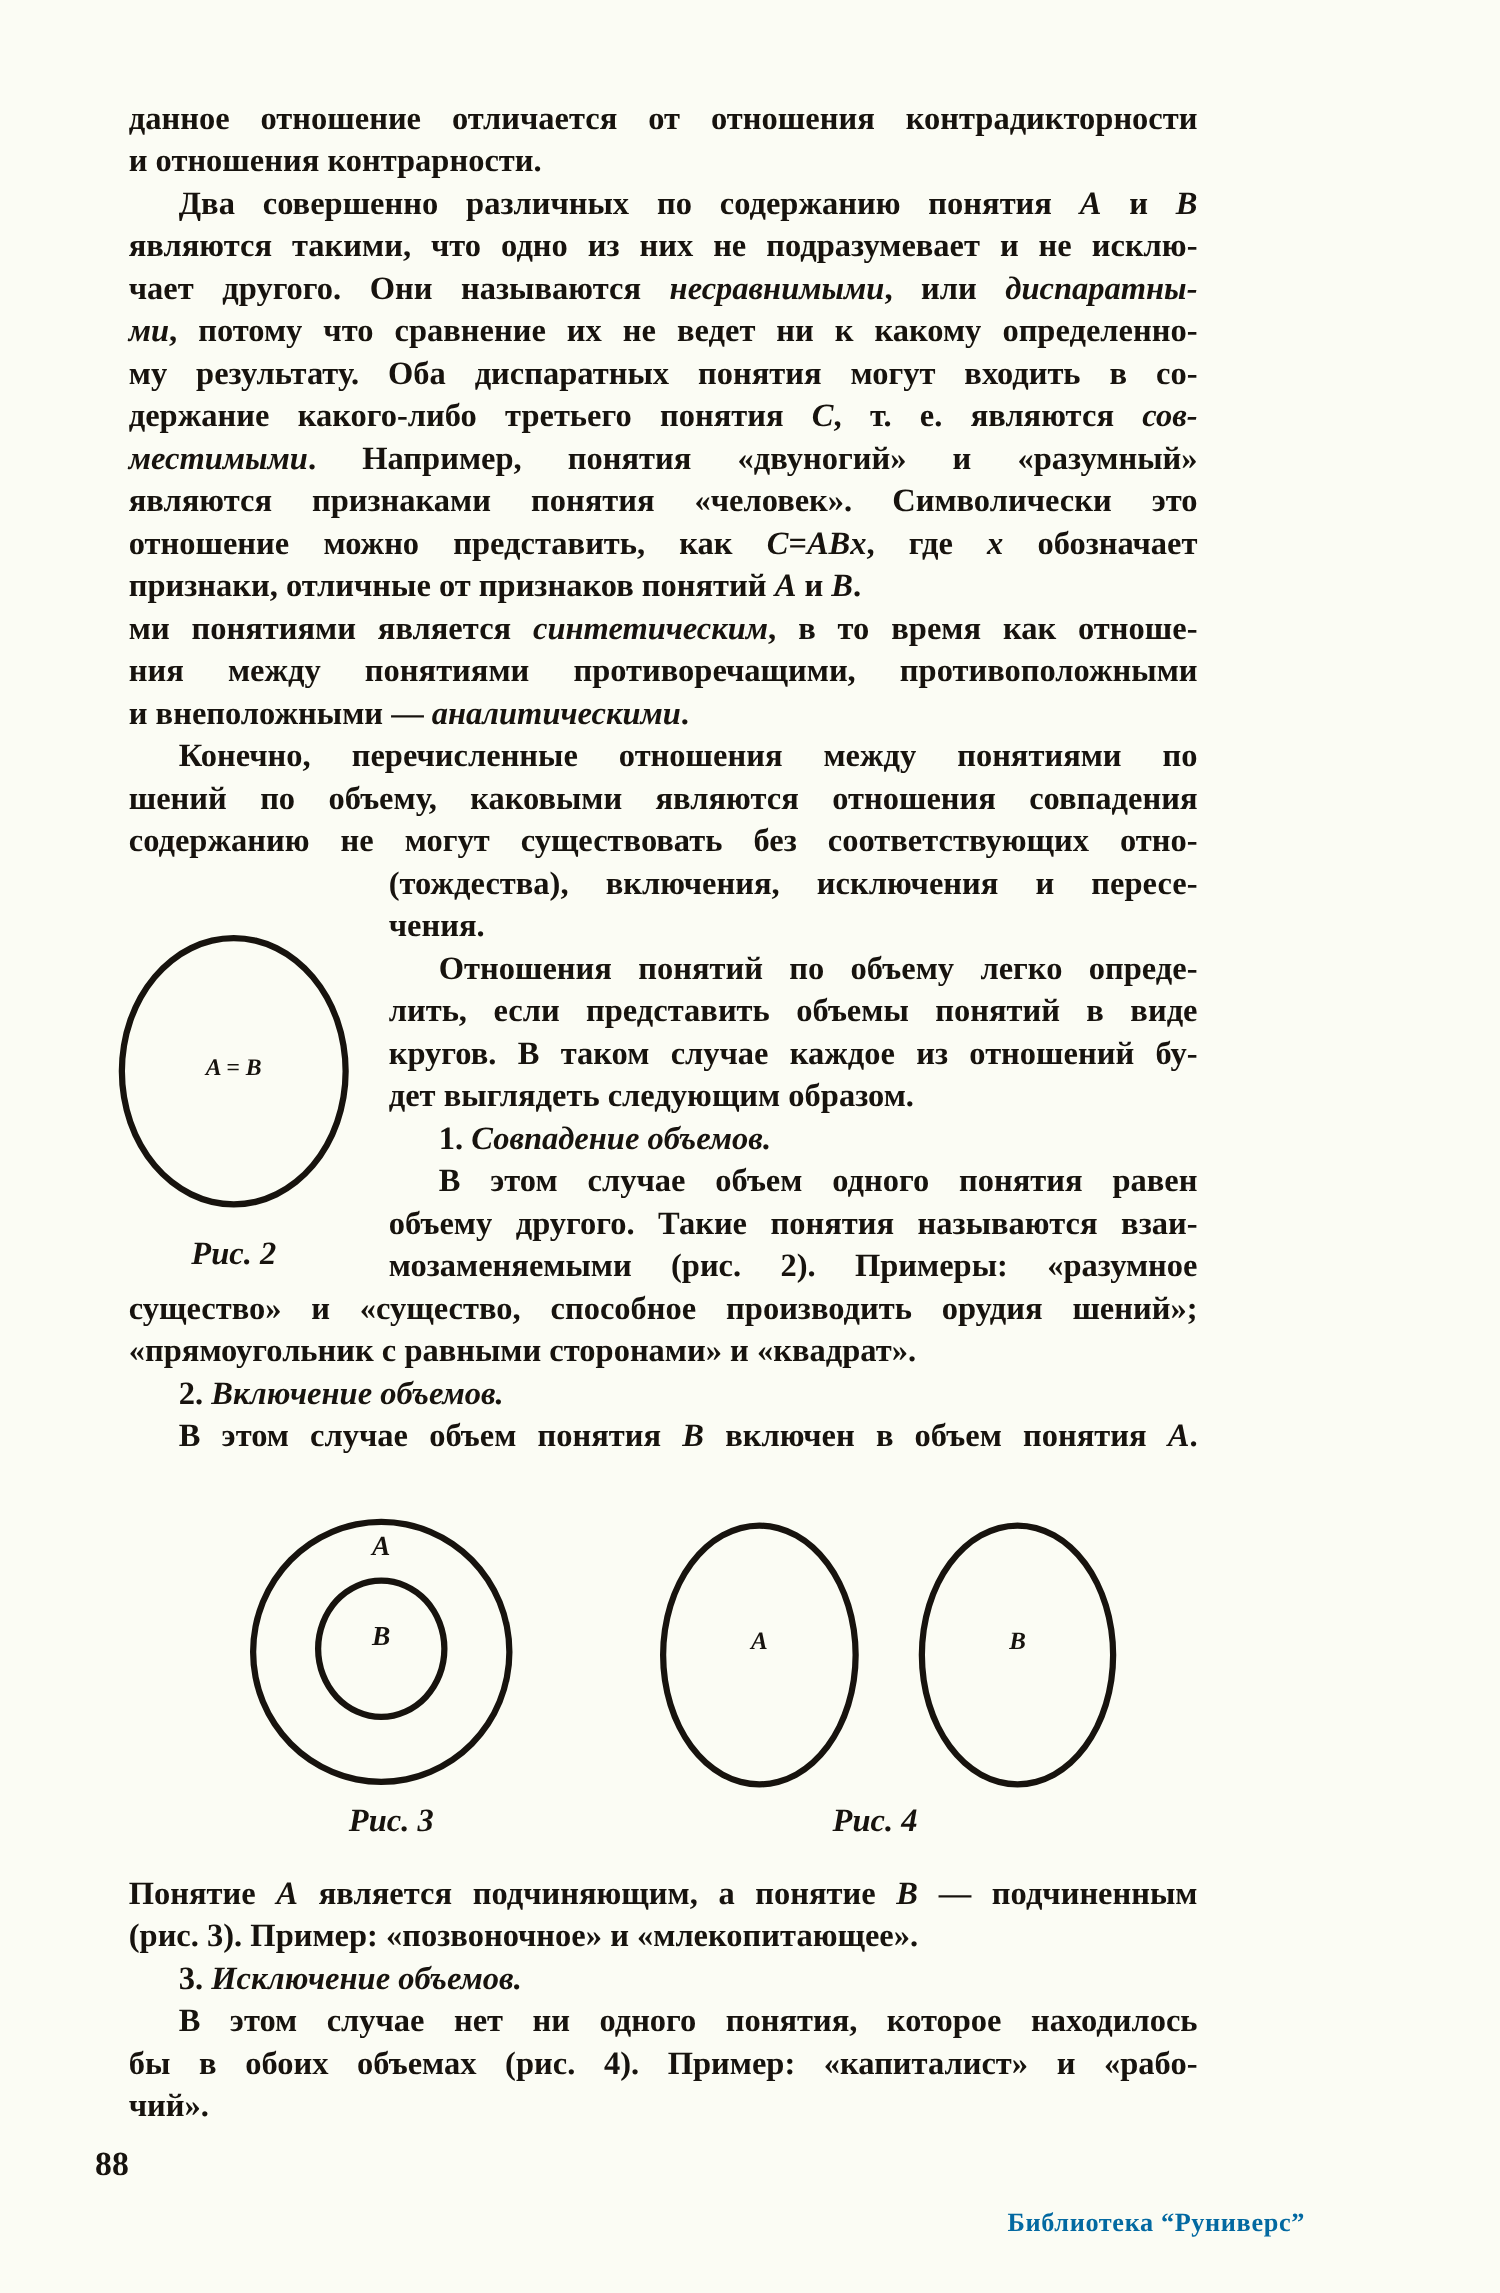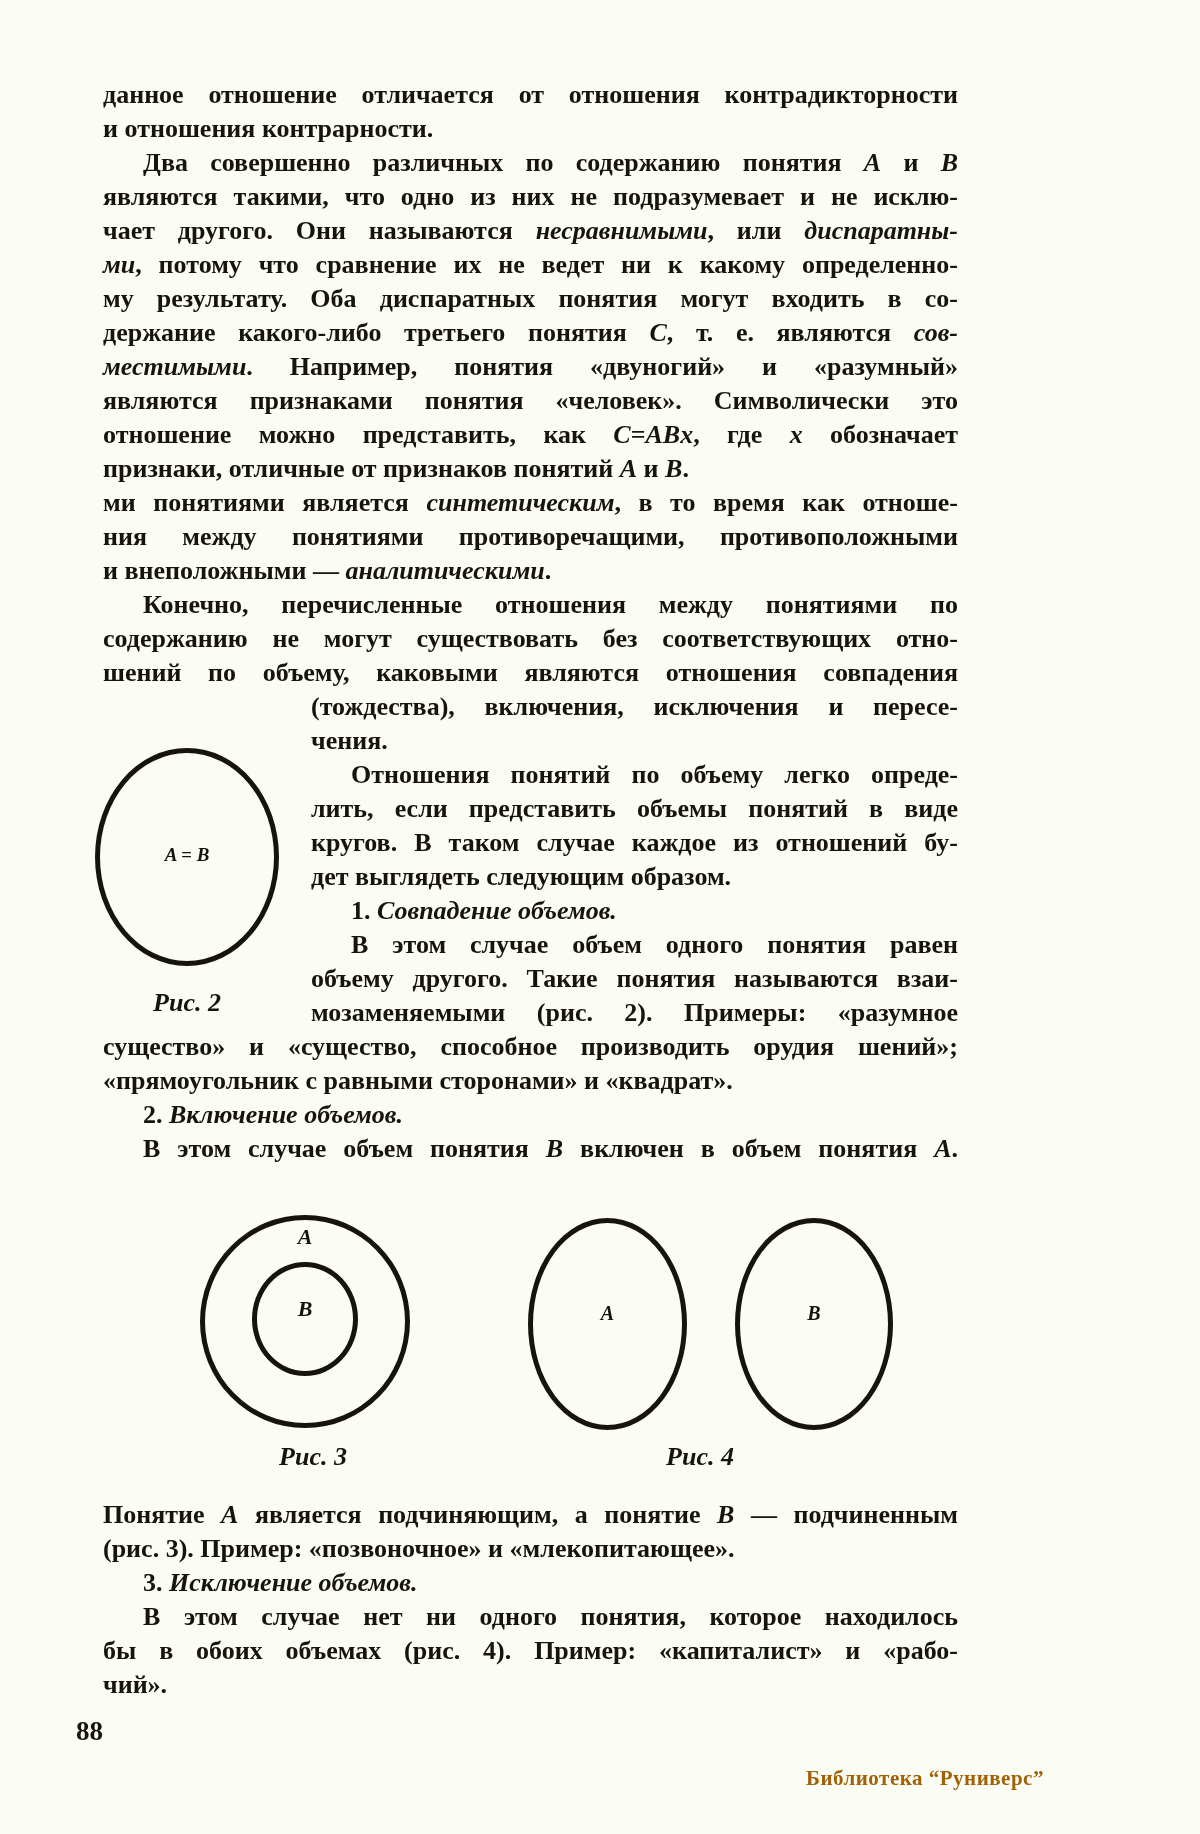--- a/index.html
+++ b/index.html
@@ -52,21 +52,21 @@
   #fig4-label-a  { left:528px; width:159px; top:1300px; font-size:20px; }
   #fig4-label-b  { left:735px; width:158px; top:1300px; font-size:20px; }
   #fig4-caption  { left:600px; width:200px; top:1442px; }
 
   #page-number {
     position:absolute; left:76px; top:1716px;
     font-size:27px; font-weight:700;
   }
   #watermark {
     position:absolute; left:806px; top:1766px; width:260px;
-    font-size:21px; color:#a16207; font-weight:600;
+    font-size:21px; color:#0369a1; font-weight:600;
     letter-spacing:0.5px;
   }
 </style>
 </head>
 <body>
 
 <div class="page">
 
   <div id="top-text" class="textcol">
       <div class="line">данное отношение отличается от отношения контрадикторности</div>
@@ -78,22 +78,22 @@
       <div class="line">му результату. Оба диспаратных понятия могут входить в со-</div>
       <div class="line">держание какого-либо третьего понятия <em>C</em>, т. е. являются <em>сов-</em></div>
       <div class="line"><em>местимыми</em>. Например, понятия «двуногий» и «разумный»</div>
       <div class="line">являются признаками понятия «человек». Символически это</div>
       <div class="line">отношение можно представить, как <em>C</em>=<em>ABx</em>, где <em>x</em> обозначает</div>
       <div class="line last">признаки, отличные от признаков понятий <em>A</em> и <em>B</em>.</div>
       <div class="line">ми понятиями является <em>синтетическим</em>, в то время как отноше-</div>
       <div class="line">ния между понятиями противоречащими, противоположными</div>
       <div class="line last">и внеположными — <em>аналитическими</em>.</div>
       <div class="line ind">Конечно, перечисленные отношения между понятиями по</div>
+      <div class="line">шений по объему, каковыми являются отношения совпадения</div>
       <div class="line">содержанию не могут существовать без соответствующих отно-</div>
-      <div class="line">шений по объему, каковыми являются отношения совпадения</div>
       <div class="line w">(тождества), включения, исключения и пересе-</div>
       <div class="line w last">чения.</div>
       <div class="line ind w">Отношения понятий по объему легко опреде-</div>
       <div class="line w">лить, если представить объемы понятий в виде</div>
       <div class="line w">кругов. В таком случае каждое из отношений бу-</div>
       <div class="line w last">дет выглядеть следующим образом.</div>
       <div class="line ind w last">1. <em>Совпадение объемов.</em></div>
       <div class="line ind w">В этом случае объем одного понятия равен</div>
       <div class="line w">объему другого. Такие понятия называются взаи-</div>
       <div class="line w">мозаменяемыми (рис. 2). Примеры: «разумное</div>

